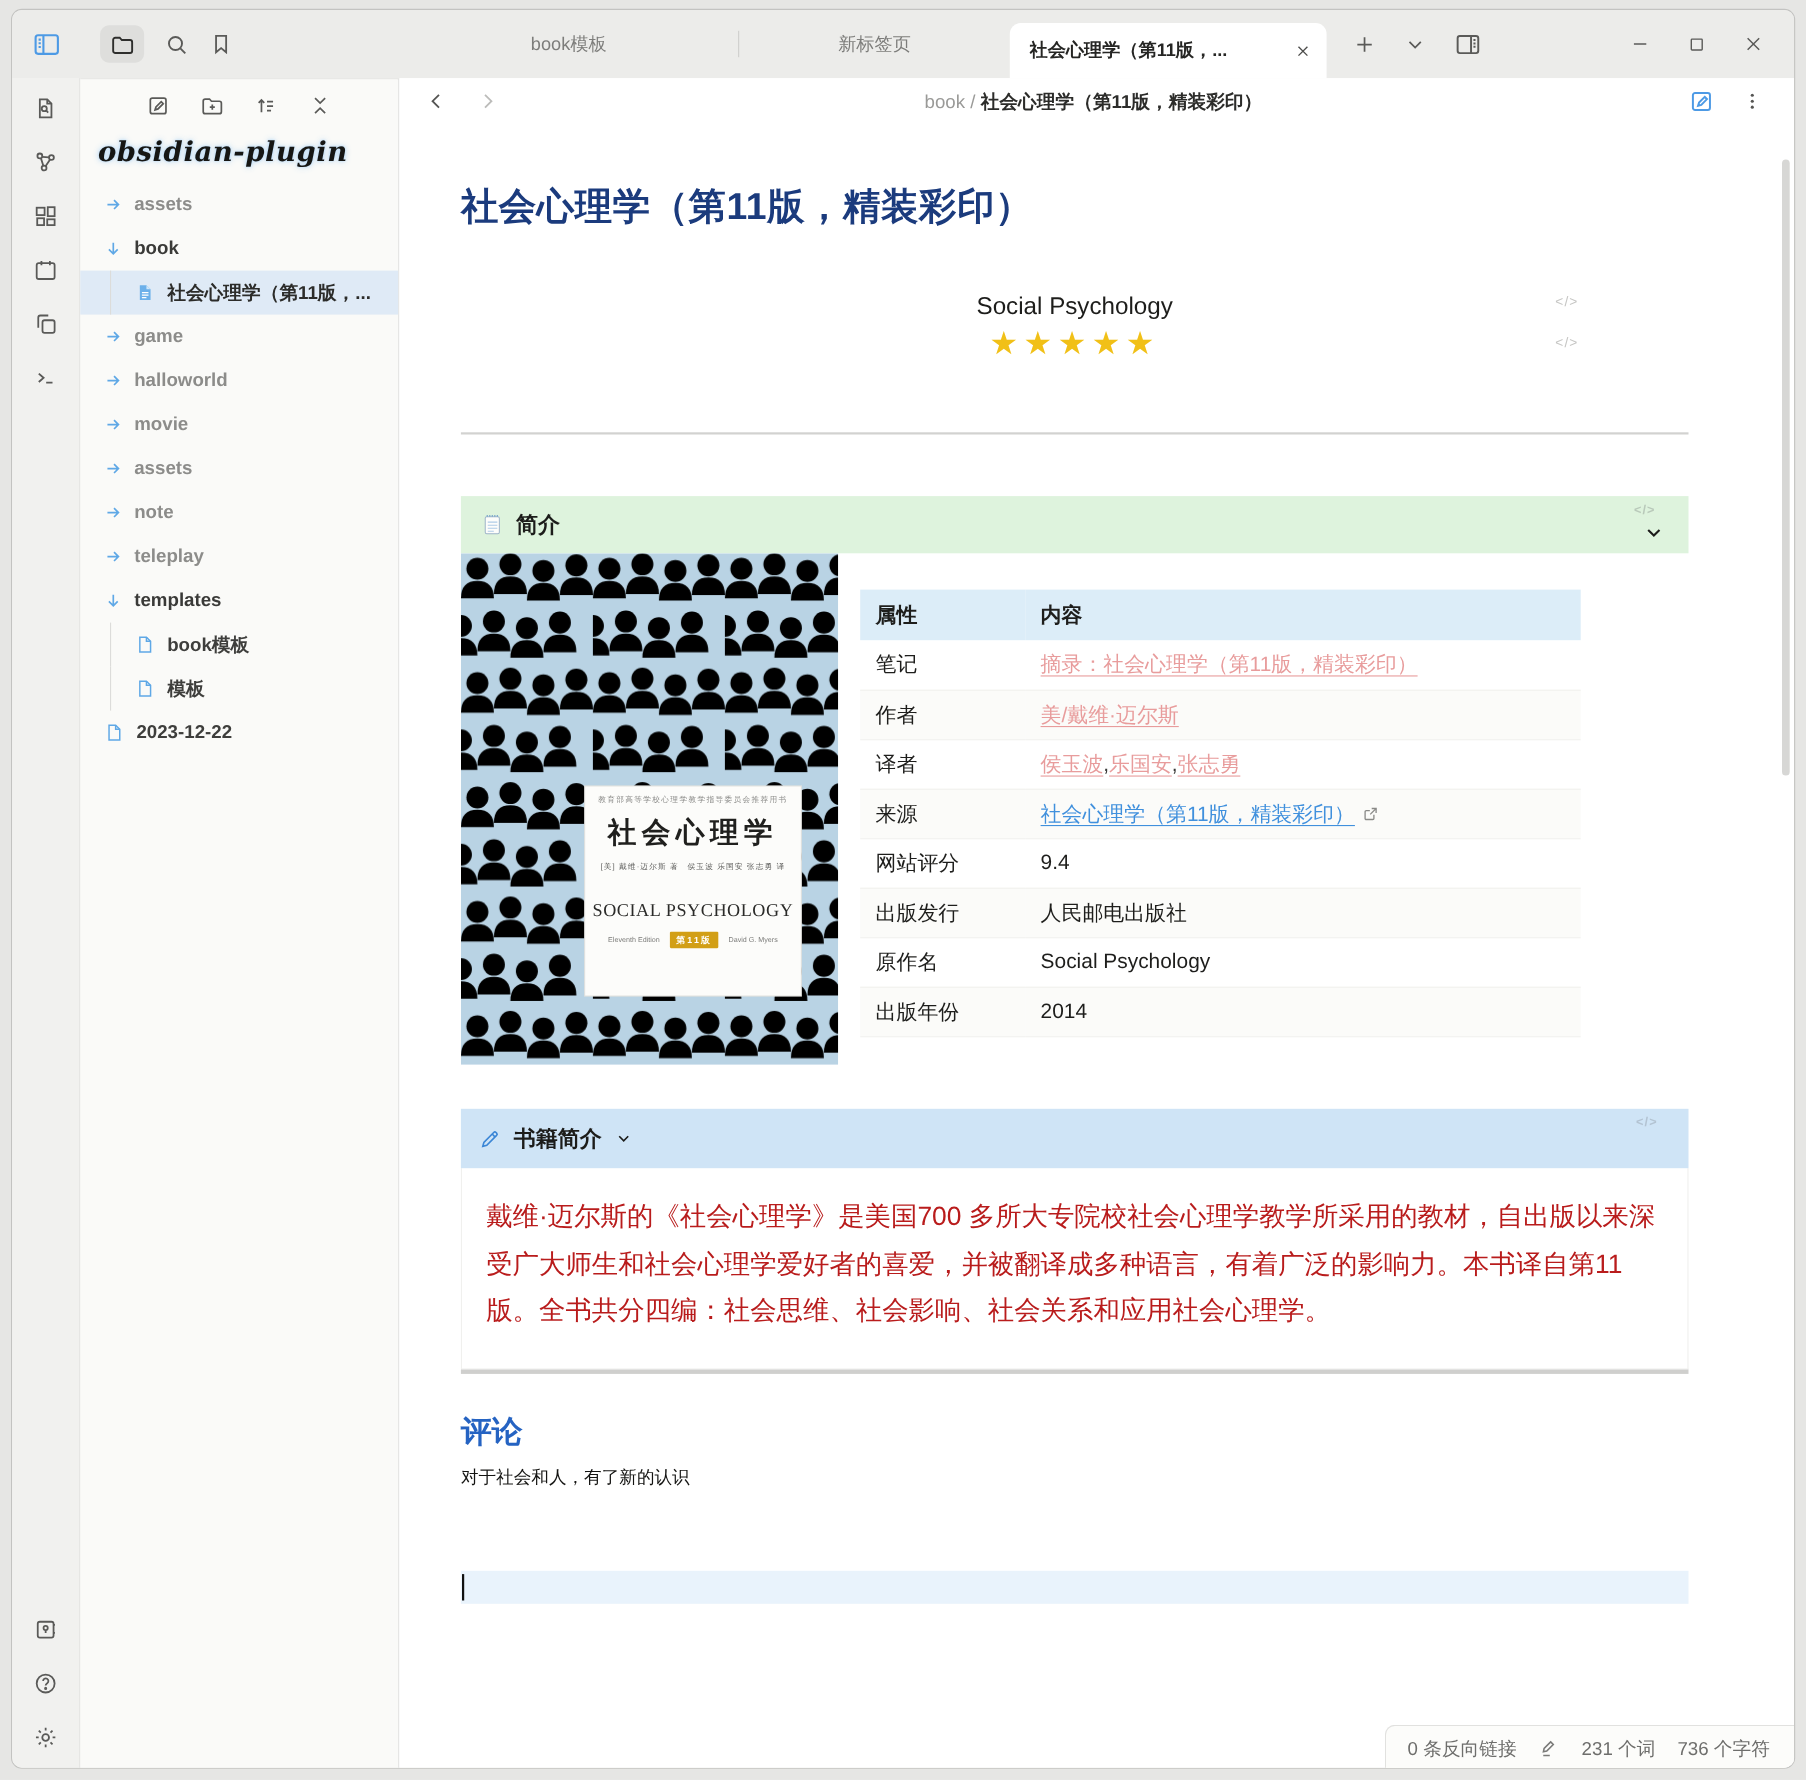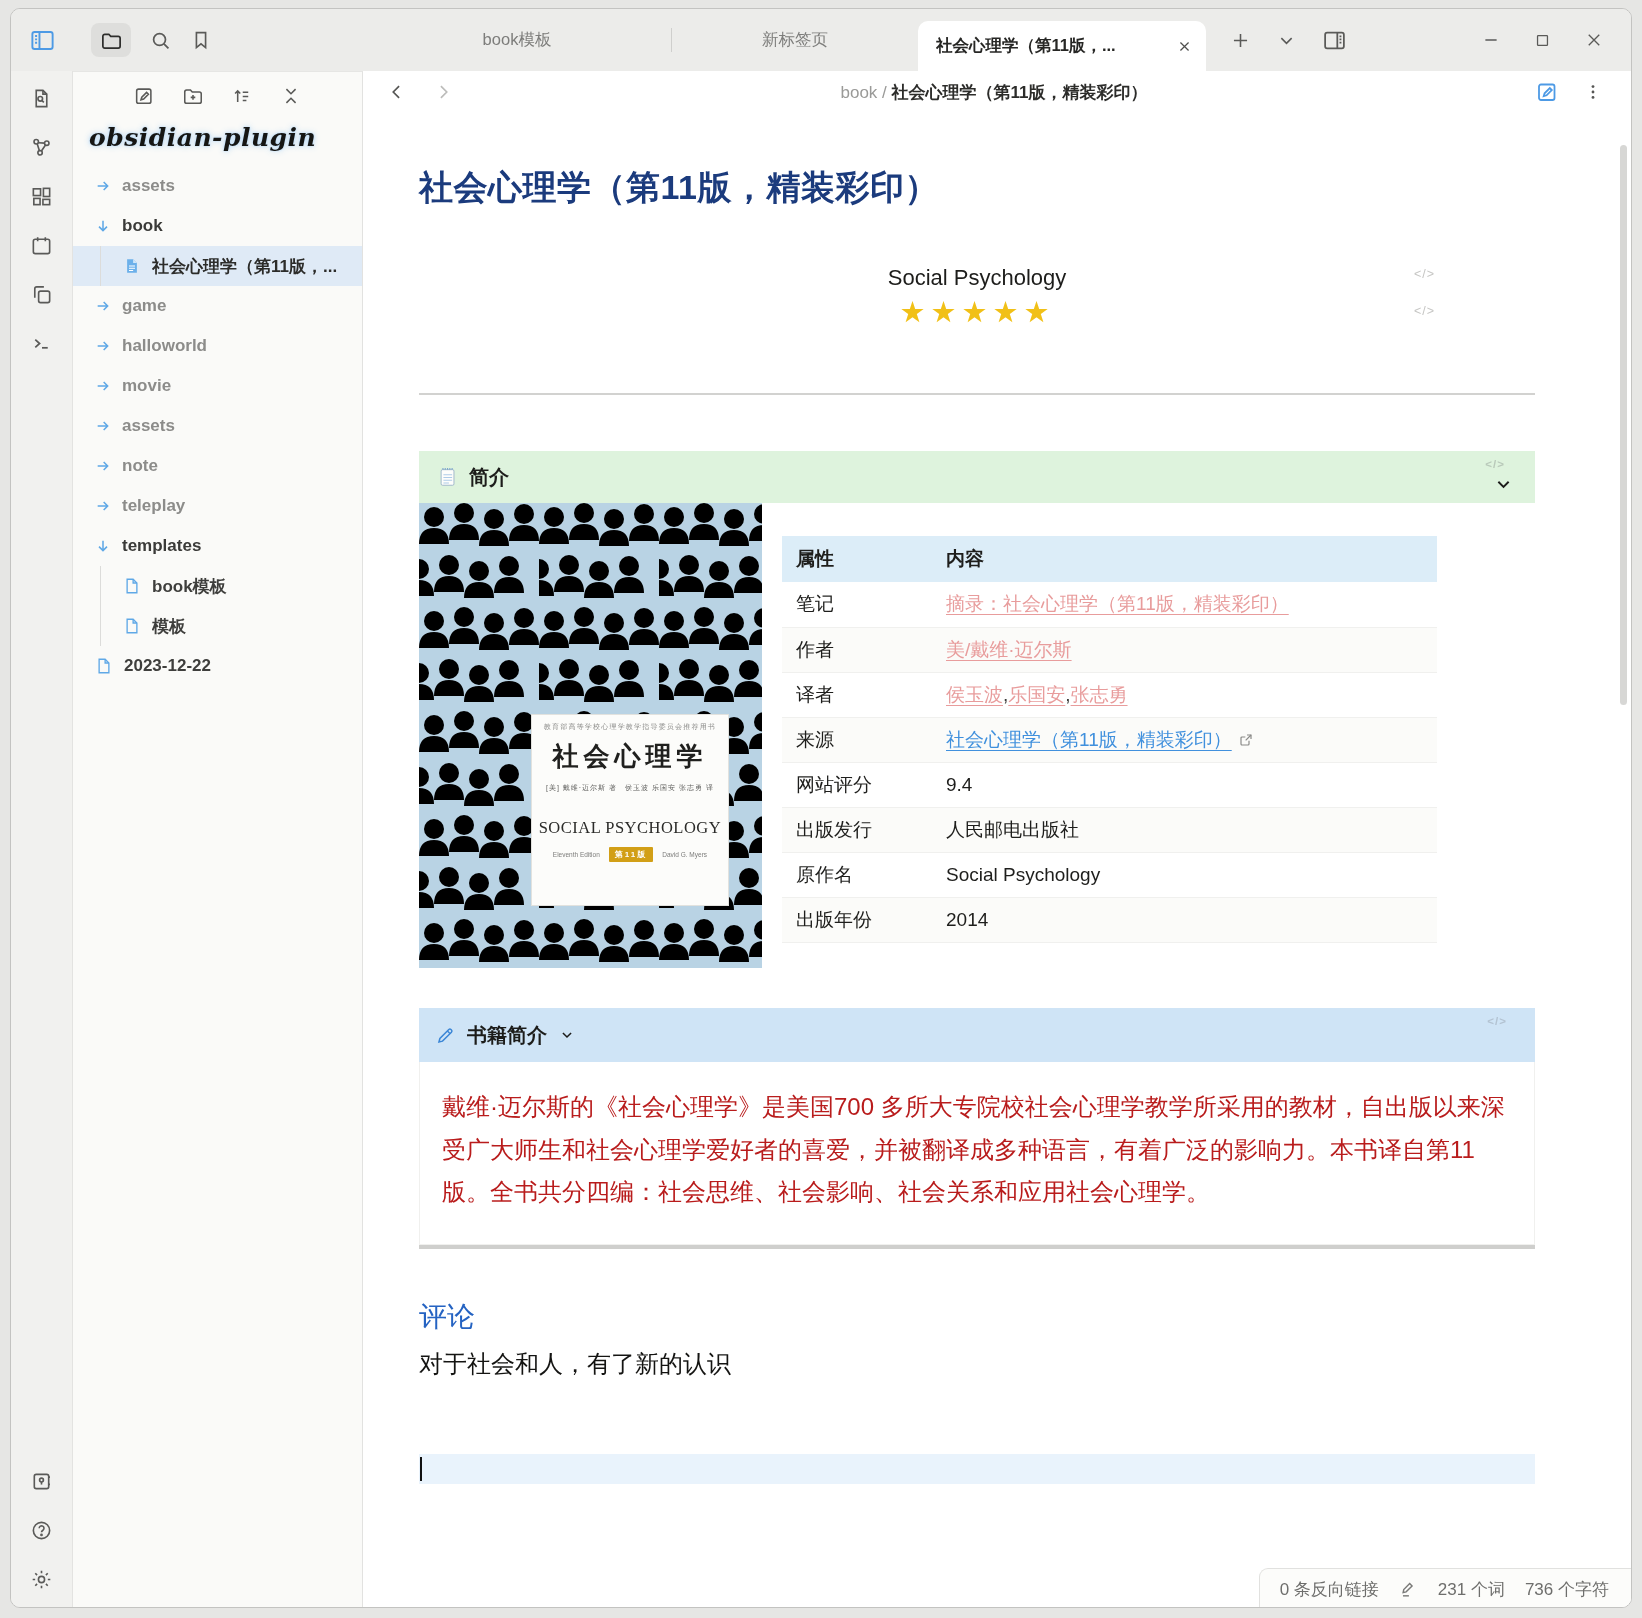--- a/index.html
+++ b/index.html
@@ -81,22 +81,22 @@
   a.plink{color:#e89c9c;text-decoration:underline;text-underline-offset:4px;cursor:pointer;}
   a.blink{color:#4090dd;text-decoration:underline;text-underline-offset:4px;cursor:pointer;}
   .linksep{color:#3a3a38;}
   .extlink{display:inline-block;vertical-align:-2px;margin-left:6px;color:#8a8a88;cursor:pointer;}
   .callout-blue{margin-top:40px;height:54px;background:#cfe4f6;display:flex;align-items:center;gap:11px;
     padding:0 16px;font-size:20px;font-weight:700;color:#1c1c1a;position:relative;}
   .callout-blue .code-mini{position:absolute;right:28px;top:7px;font-size:11.5px;color:#b3c3d2;letter-spacing:1px;cursor:pointer;}
   .callout-blue .fold-sm{margin-left:2px;color:#1c1c1a;cursor:pointer;}
   .callout-blue-body{border:1px solid #f0f0ee;border-top:none;padding:24px 22px 30px;font-size:24px;line-height:1.78;color:#b91c1c;}
   hr.thick{border:none;border-top:4px solid #cfcfcd;margin:0;}
-  h2.cmt-title{margin:49px 0 0;font-size:28px;font-weight:400;color:#2563c2;}
-  p.cmt-text{margin:12px 0 0;font-size:24px;color:#141412;}
+  h2.cmt-title{margin:34px 0 0;font-size:28px;font-weight:700;color:#2563c2;}
+  p.cmt-text{margin:12px 0 0;font-size:16px;color:#141412;}
   .empty-line{margin-top:74px;height:30px;background:#e9f3fc;position:relative;}
   .empty-line .caret{position:absolute;left:1px;top:3px;width:2px;height:24px;background:#111;animation:blink 1.1s steps(1) infinite;}
   @keyframes blink{50%{opacity:0;}}
   .scroll-thumb{position:absolute;right:4px;top:74px;width:7px;height:560px;background:#d7d7d5;border-radius:4px;cursor:pointer;}
   
   .statusbar{position:absolute;right:0;bottom:0;background:#fcfcfa;border-top:1px solid #e1e1df;border-left:1px solid #e1e1df;
     border-radius:9px 0 0 0;height:41px;display:flex;align-items:center;gap:20px;padding:0 22px 0 20px;
     font-size:17px;color:#6e6e6c;}
   .statusbar .seg{display:flex;align-items:center;gap:14px;cursor:pointer;}
 </style>

